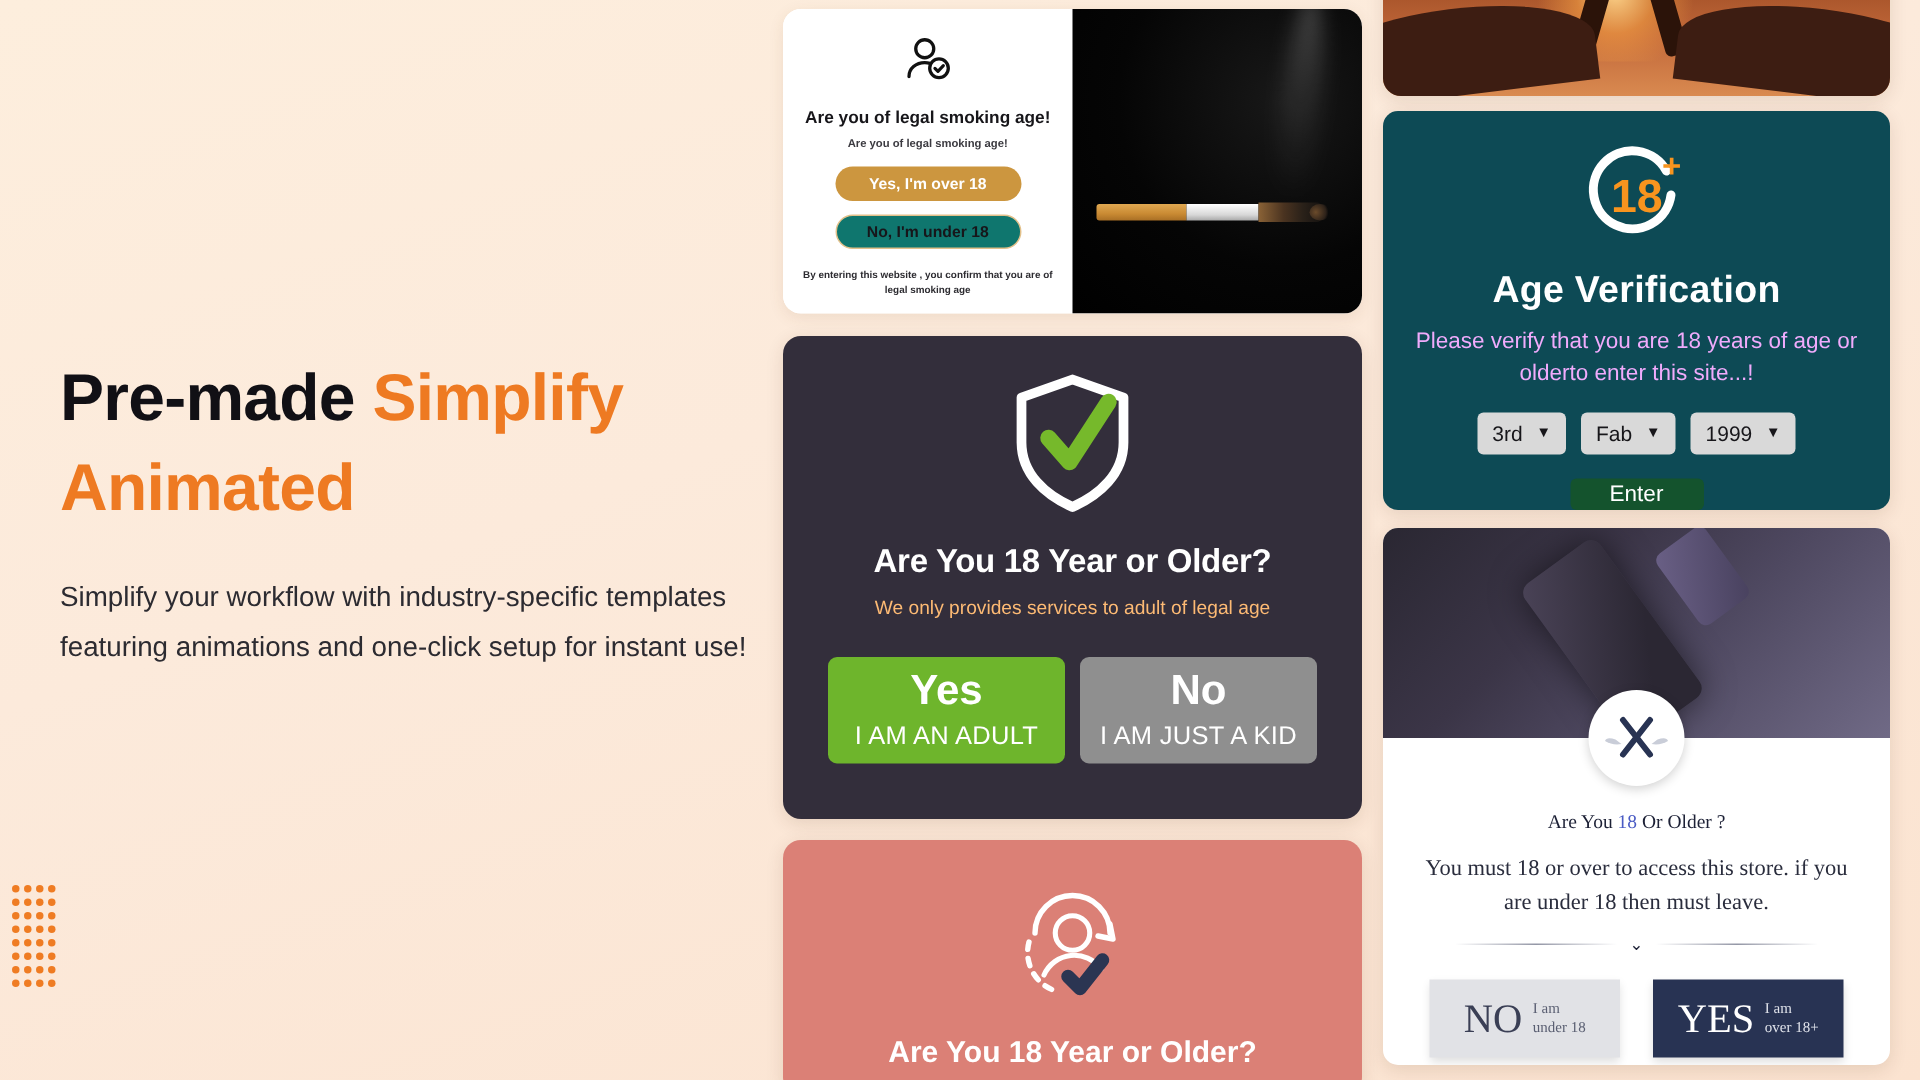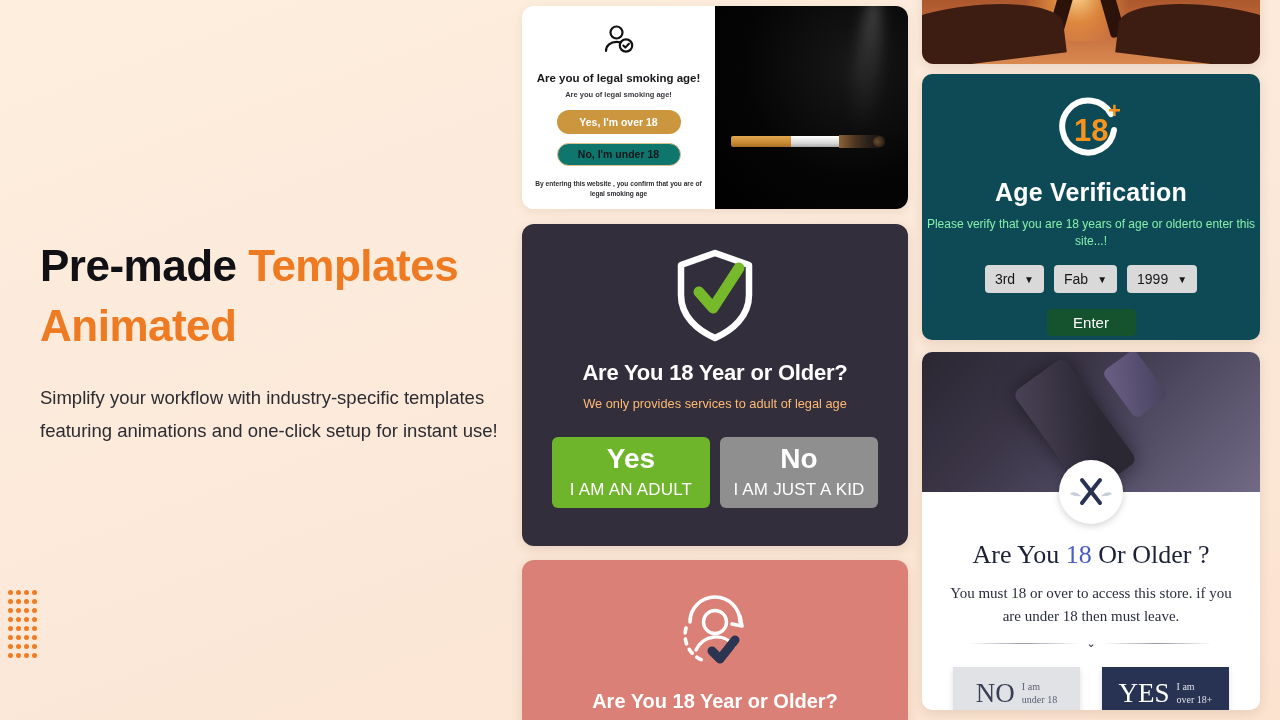--- a/index.html
+++ b/index.html
@@ -173,21 +173,21 @@
   .card-teal {
     position: absolute; left: 922px; top: 74px;
     width: 338px; height: 266px;
     background: #0d4a55;
     border-radius: 10px;
     display: flex; flex-direction: column; align-items: center;
     padding-top: 22px;
     box-shadow: 0 3px 12px rgba(70,45,20,.12);
   }
   .teal-h1 { font-size: 25px; font-weight: 700; color: #fff; margin-top: 10px; letter-spacing: .2px; }
-  .teal-sub { font-size: 12px; color: #86efac; text-align: center; margin-top: 9px; line-height: 1.42; }
+  .teal-sub { font-size: 15px; color: #f0abfc; text-align: center; margin-top: 9px; line-height: 1.42; }
   .teal-selects { display: flex; gap: 10px; margin-top: 15px; }
   .sel {
     background: #d9d9d9; color: #17161a;
     border: none; border-radius: 4px;
     height: 28px; padding: 0 10px;
     font-size: 14px; font-weight: 400;
     display: flex; align-items: center; gap: 9px;
     cursor: pointer;
     font-family: "Liberation Sans", sans-serif;
   }
@@ -238,21 +238,21 @@
     background: #fff;
     border-radius: 50%;
     display: flex; align-items: center; justify-content: center;
     box-shadow: 0 2px 7px rgba(0,0,0,.18);
   }
   .vape-content {
     padding: 48px 18px 0;
     display: flex; flex-direction: column; align-items: center;
     font-family: "Liberation Serif", serif;
   }
-  .vape-h1 { font-size: 26px; color: #1d2136; font-weight: 400; }
+  .vape-h1 { font-size: 13px; color: #1d2136; font-weight: 400; }
   .vape-h1 .num { color: #4a5bc4; }
   .vape-sub { font-size: 15px; color: #2a2d3d; text-align: center; margin-top: 12px; line-height: 1.5; }
   .vape-div { display: flex; align-items: center; gap: 8px; margin-top: 10px; width: 100%; justify-content: center; }
   .vape-div .ln { height: 1px; width: 108px; background: linear-gradient(90deg, rgba(30,33,54,0) 0%, #9497a6 50%, rgba(30,33,54,0) 100%); }
   .vape-div .chev { color: #1d2136; font-size: 11px; }
   .vape-btns { display: flex; gap: 22px; margin-top: 17px; }
   .vape-btn {
     width: 127px; height: 52px;
     display: flex; align-items: center; justify-content: center; gap: 7px;
     border: none; cursor: pointer;
@@ -265,21 +265,21 @@
   .vape-btn.no .lg { color: #3a3f55; }
   .vape-btn.yes .lg { color: #fff; }
   .vape-btn .sm { font-size: 10px; line-height: 1.3; text-align: left; }
   .vape-btn.no .sm { color: #5a5f72; }
   .vape-btn.yes .sm { color: #dfe2ea; }
 </style>
 </head>
 <body>
 
 <div class="left-panel">
-  <h1 class="headline"><span>Pre-made </span><span class="accent">Templates</span><br><span class="accent">Animated</span></h1>
+  <h1 class="headline"><span>Pre-made </span><span class="accent">Simplify</span><br><span class="accent">Animated</span></h1>
   <p class="subcopy">Simplify your workflow with industry-specific templates featuring animations and one-click setup for instant use!</p>
 </div>
 
 <div class="dot-grid">
   <i></i>
     <i></i>
     <i></i>
     <i></i>
     <i></i>
     <i></i>

